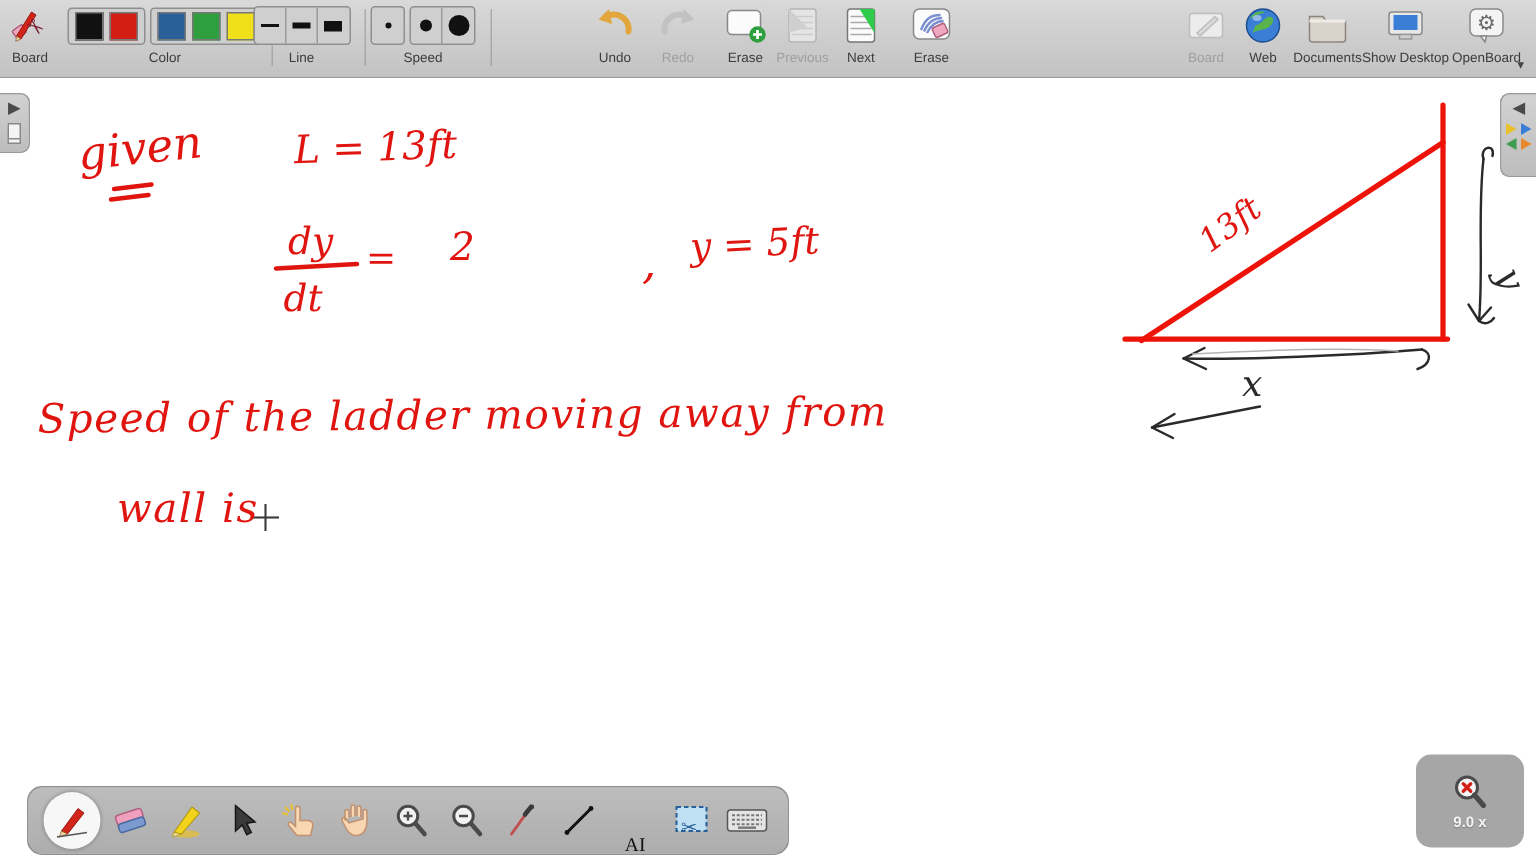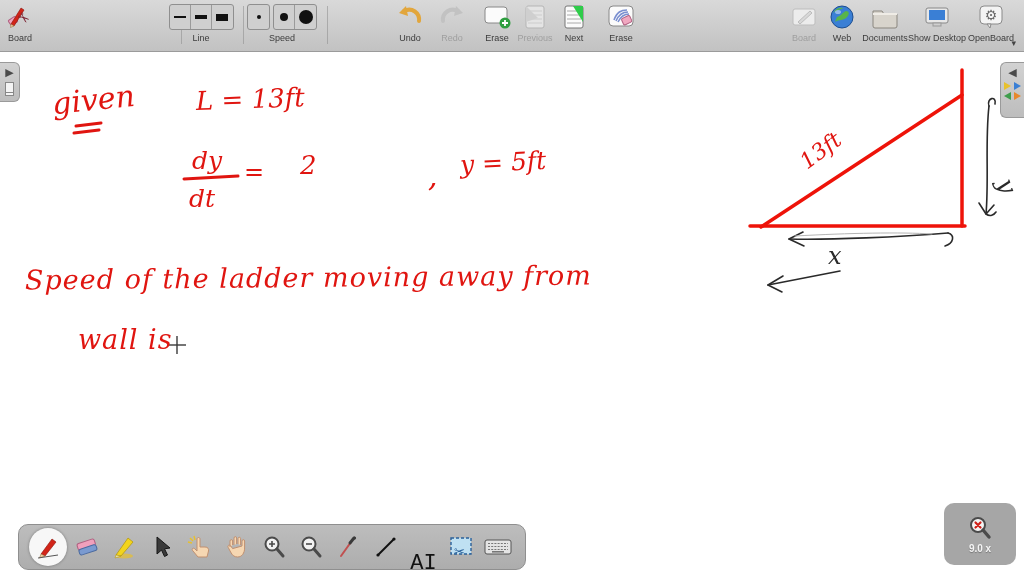--- a/index.html
+++ b/index.html
@@ -55,21 +55,21 @@
   .ink-black { color:#2a2a2a; }
   svg.overlay { position:absolute; left:0; top:0; pointer-events:none; }
 
   
   .bottombar { position:absolute; left:18px; top:524px; width:508px; height:46px;
     background:linear-gradient(#bdbdbd,#adadad); border:1px solid #8f8f8f; border-radius:10px;
     display:flex; align-items:center; justify-content:space-around; padding:0 8px; }
   .tool { width:34px; height:38px; display:flex; align-items:center; justify-content:center; }
   .tool.selected { background:#f7f7f7; border-radius:50%; width:38px; height:38px;
     box-shadow:0 0 3px rgba(0,0,0,.35); }
-  .texttool { font-family:Liberation Mono, monospace; font-size:22px; color:#111;margin-top:32px; }
+  .texttool { font-family:Liberation Serif, serif; font-size:13px; color:#111;margin-top:32px; }
 
   
   .zoomwidget { position:absolute; right:8px; top:503px; width:72px; height:62px;
     background:rgba(150,150,150,.85); border-radius:10px; display:flex; flex-direction:column;
     align-items:center; justify-content:center; gap:2px; }
   .zoomwidget .zlabel { color:#f4f4f4; font-weight:bold; font-size:10px;
     text-shadow:0 1px 1px rgba(0,0,0,.3); }
 </style>
 </head>
 <body>
@@ -83,20 +83,34 @@
         <svg width="30" height="26" viewBox="0 0 30 26">
           <rect x="4" y="14" width="8" height="6" rx="1" fill="#f0a8c0" stroke="#b06080" transform="rotate(-35 8 17)"></rect>
           <path d="M6 20 L16 4 L19 6 L9 22 Z" fill="#d22418" stroke="#8a1008" stroke-width="0.6"></path>
           <path d="M6 20 L9 22 L5.5 23.5 Z" fill="#f2d0a0" stroke="#8a6030" stroke-width="0.5"></path>
           <text x="14" y="18" font-size="14" fill="#7a2030" transform="rotate(40 18 12)">✂</text>
         </svg>
       </div>
       <span class="tb-label">Board</span>
     </div>
 
+    <div class="tb-item" style="left:44px; width:132px;">
+      <div class="tb-icon" style="gap:3px;">
+        <div class="swatch-group">
+          <div class="swatch" style="background:#111111;"></div>
+          <div class="swatch" style="background:#d21e14;"></div>
+        </div>
+        <div class="swatch-group">
+          <div class="swatch" style="background:#2a6099;"></div>
+          <div class="swatch" style="background:#2e9e3f;"></div>
+          <div class="swatch" style="background:#f0e01a;"></div>
+        </div>
+      </div>
+      <span class="tb-label">Color</span>
+    </div>
 
     <div class="sep" style="left:181px;"></div>
 
     <div class="tb-item" style="left:166px; width:70px;">
       <div class="tb-icon">
         <div class="line-group">
           <div class="line-cell">
               <div class="line-bar" style="height:2px;"></div>
             </div>
           <div class="line-cell">

